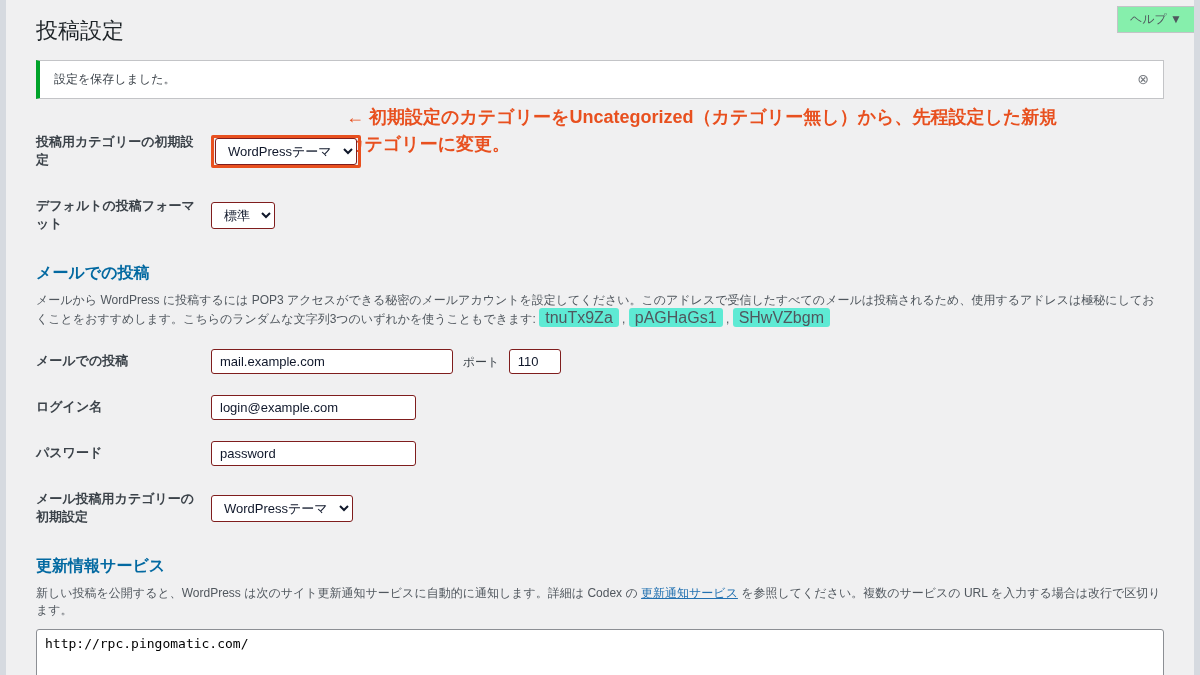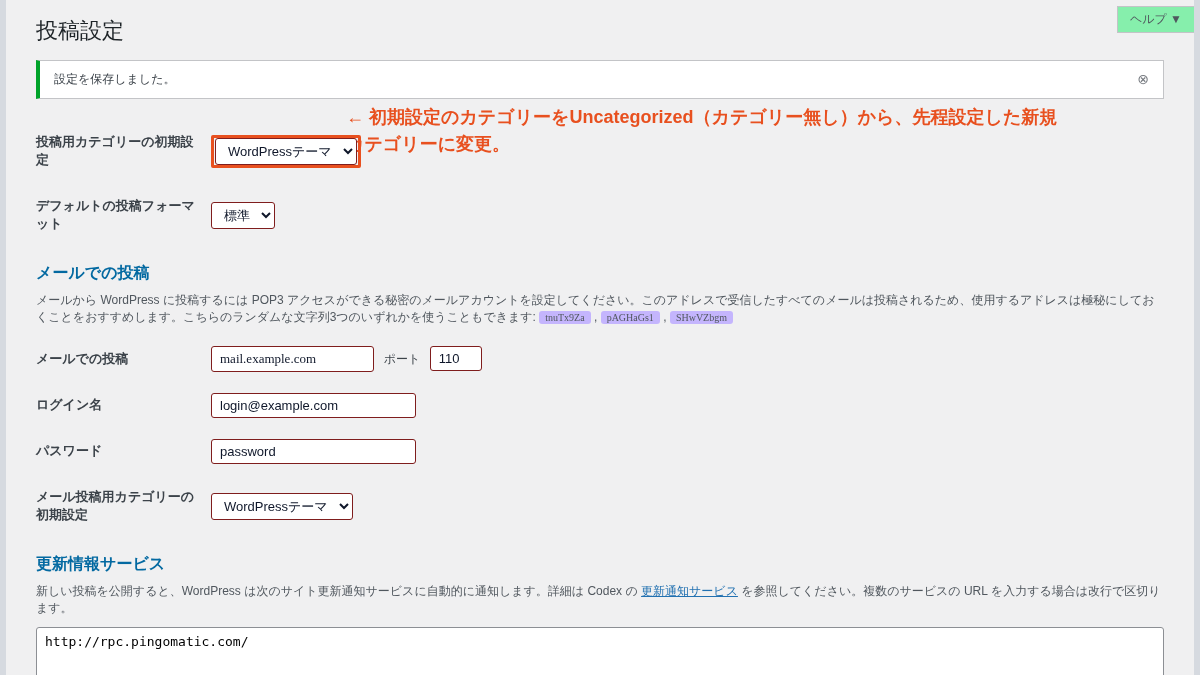--- a/index.html
+++ b/index.html
@@ -106,27 +106,27 @@
       font-weight: 600;
       color: #0369a1;
       margin: 16px 0 8px 0;
     }
     .section-desc {
       font-size: 12px;
       color: #50575e;
       margin-bottom: 10px;
     }
     .code-chip {
-      background: #c4b5fd;
+      background: #5eead4;
       border-radius: 3px;
       padding: 1px 6px;
-      font-family: Liberation Serif, serif;
-      font-size: 10px;
-    }
-    .mail-server-row input.server { width: 163px; font-family: Liberation Serif, serif; }
+      font-family: Liberation Sans, sans-serif;
+      font-size: 16px;
+    }
+    .mail-server-row input.server { width: 242px; font-family: Liberation Sans, sans-serif; }
     .port-label { margin: 0 6px 0 6px; font-size:12px;}
     .port-input { width: 52px; }
     .text-wide { width: 205px; }
     .link { color: #2271b1; text-decoration: underline; cursor: pointer; }
     textarea {
       width: 100%;
       height: 58px;
       border: 1px solid #8c8f94;
       border-radius: 3px;
       padding: 6px 8px;

